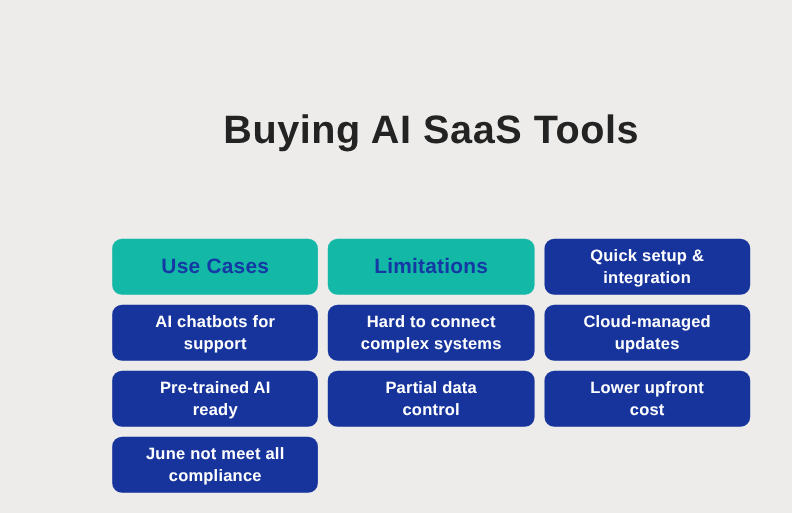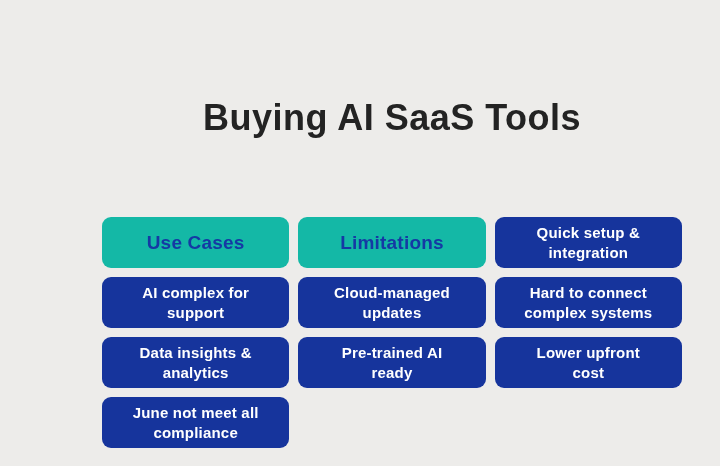--- a/index.html
+++ b/index.html
@@ -81,36 +81,36 @@
 
     <div class="hcell">Use Cases</div>
     <div class="hcell">Limitations</div>
 
     <div class="cell">
       <span>Quick setup &amp;
 integration</span>
     </div>
 
     <div class="cell">
-      <span>AI complex for support</span>
+      <span>AI chatbots for support</span>
+    </div>
+    <div class="cell">
+      <span>Hard to connect
+complex systems</span>
     </div>
     <div class="cell">
       <span>Cloud-managed
 updates</span>
     </div>
-    <div class="cell">
-      <span>Hard to connect
-complex systems</span>
-    </div>
 
     <div class="cell">
-      <span>Data insights &amp; analytics</span>
+      <span>Pre-trained AI ready</span>
     </div>
     <div class="cell">
-      <span>Pre-trained AI ready</span>
+      <span>Partial data control</span>
     </div>
 
     <div class="cell">
       <span>Lower upfront cost</span>
     </div>
     <div class="cell">
       <span>June not meet all
 compliance</span>
     </div>
 

